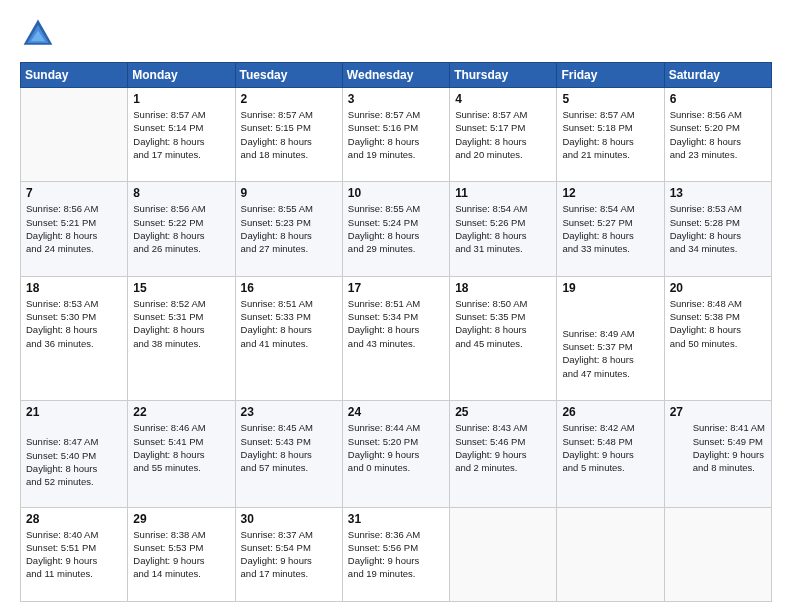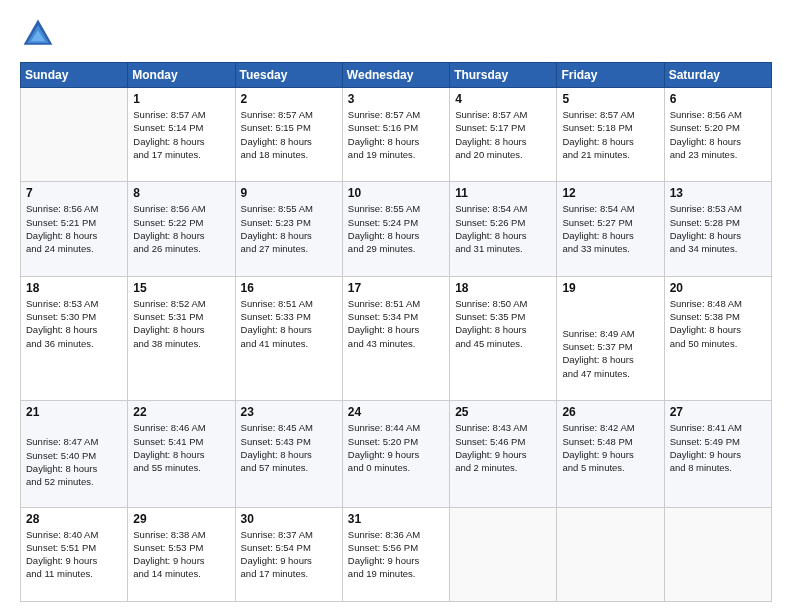--- a/index.html
+++ b/index.html
@@ -322,21 +322,21 @@
           </td>
           <td>
             <span class="day-num">26</span>
             <div class="day-info" style="white-space: pre-line;">Sunrise: 8:42 AM
 Sunset: 5:48 PM
 Daylight: 9 hours
 and 5 minutes.</div>
           </td>
           <td>
             <span class="day-num">27</span>
-            <div class="day-info" style="white-space: pre-line;">Sunrise: 8:41 AM
+            <div class="day-info" style="white-space: pre-line; margin-left: 23px;">Sunrise: 8:41 AM
 Sunset: 5:49 PM
 Daylight: 9 hours
 and 8 minutes.</div>
           </td>
         </tr>
         <tr>
           <td>
             <span class="day-num">28</span>
             <div class="day-info" style="white-space: pre-line;">Sunrise: 8:40 AM
 Sunset: 5:51 PM

